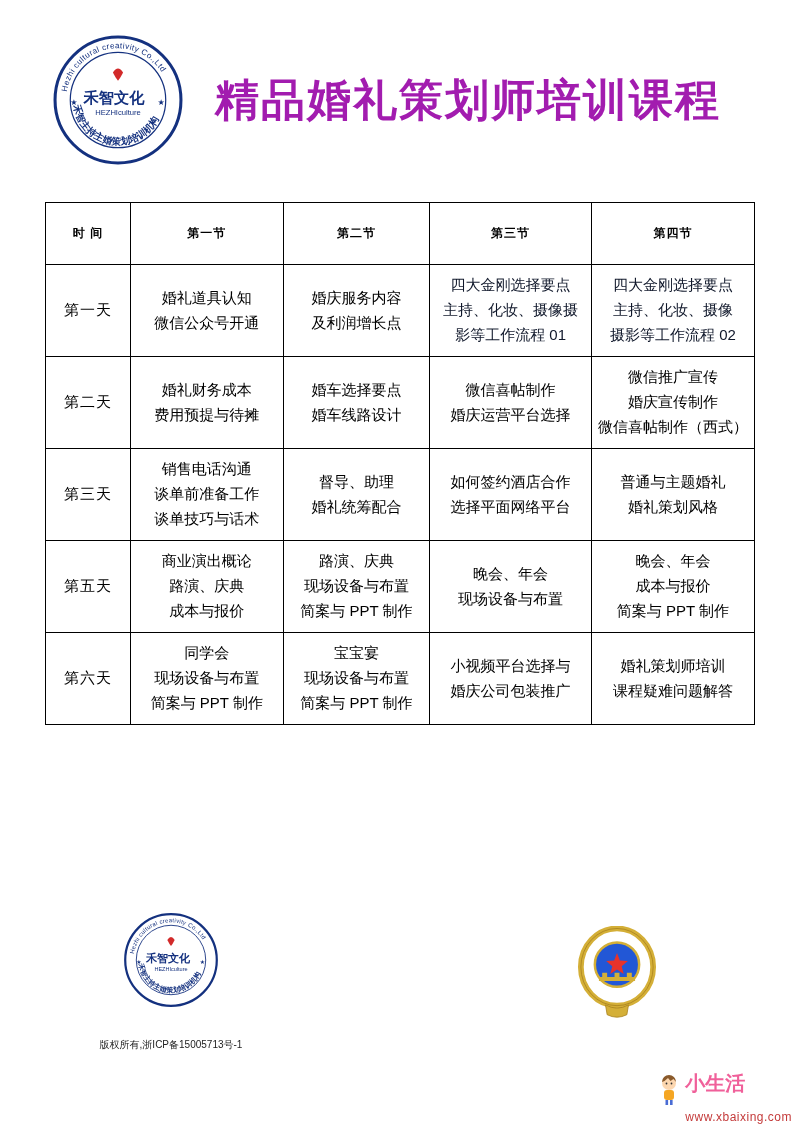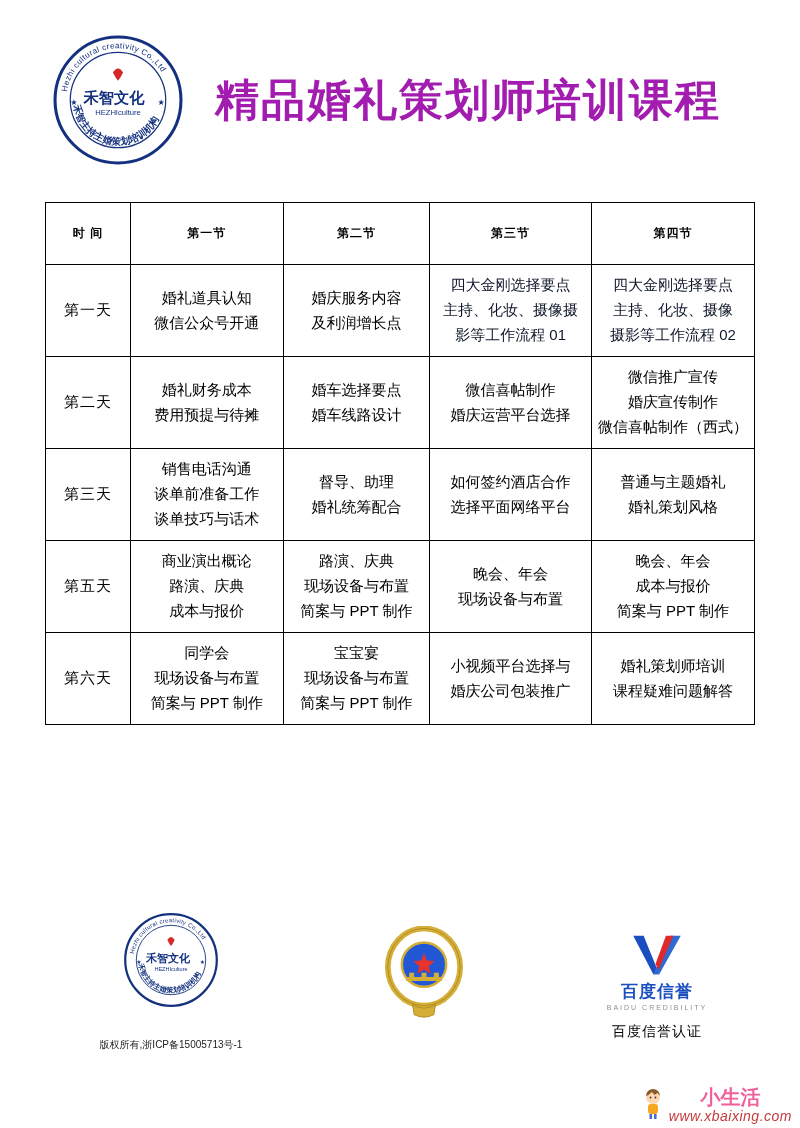--- a/index.html
+++ b/index.html
@@ -42,23 +42,23 @@
   .badge-svg { width:84px; height:92px; }
   .police-text { margin-top:8px; font-size:15px; font-weight:bold; color:#000; white-space:nowrap; }
   .baidu-logo { width:52px; height:46px; }
   .baidu-name { font-size:17px; font-weight:bold; color:#1b4fbf; margin-top:2px; letter-spacing:1px; }
   .baidu-sub { font-size:7px; color:#8a8f99; letter-spacing:2px; margin-top:1px; }
   .baidu-cert { margin-top:12px; font-size:14px; color:#000; letter-spacing:1px; }
 
   
   .watermark { position:absolute; right:8px; bottom:4px; display:flex; align-items:flex-start; }
   .wm-char { width:24px; height:32px; margin-right:4px; margin-top:2px; }
-  .wm-texts { display:flex; flex-direction:column; align-items:center; }
+  .wm-texts { display:flex; flex-direction:column; align-items:flex-start;gap:16px; }
   .wm-name { font-size:20px; font-weight:bold; color:#f0609a; line-height:1.1; }
-  .wm-url { font-size:14px; color:#c43a3a; letter-spacing:0.5px;font-style:italic; }
+  .wm-url { font-size:12px; color:#c43a3a; letter-spacing:0.5px; }
 </style>
 </head>
 <body>
 
 <div class="page">
 
   <div class="header">
     <div class="logo-wrap">
       <svg viewBox="0 0 130 130" width="132" height="132">
         <circle cx="65" cy="65" r="62" fill="#ffffff" stroke="#14317f" stroke-width="3"></circle>
@@ -235,30 +235,20 @@
         <ellipse cx="50" cy="50" rx="44" ry="47" fill="none" stroke="#d4af37" stroke-width="7"></ellipse>
         <ellipse cx="50" cy="50" rx="44" ry="47" fill="none" stroke="#a9831e" stroke-width="1"></ellipse>
         <circle cx="50" cy="47" r="27" fill="#2257d6" stroke="#d4af37" stroke-width="3"></circle>
         <polygon points="50,33 53.5,42.1 63.3,42.7 55.7,48.9 58.2,58.3 50,53 41.8,58.3 44.3,48.9 36.7,42.7 46.5,42.1" fill="#e8332a"></polygon>
         <path d="M 28 62 h 44 v 5 h -44 z" fill="#d4af37"></path>
         <path d="M 32 57 h 6 v 5 h -6 z M 47 57 h 6 v 5 h -6 z M 62 57 h 6 v 5 h -6 z" fill="#d4af37"></path>
         <path d="M 36 96 q 14 8 28 0 l -2 12 q -12 6 -24 0 z" fill="#d4af37" stroke="#a9831e" stroke-width="1"></path>
       </svg>
     </div>
 
-    <div class="footer-col right">
-      <svg class="baidu-logo" viewBox="0 0 70 60">
-        <polygon points="3,4 17,4 38,56 30,56" fill="#1b4fbf"></polygon>
-        <polygon points="67,4 53,4 30,56 38,56" fill="#2e6ad1"></polygon>
-        <polygon points="47,4 57,4 37,50 33,42" fill="#e02a2a"></polygon>
-      </svg>
-      <div class="baidu-name">百度信誉</div>
-      <div class="baidu-sub">BAIDU CREDIBILITY</div>
-      <div class="baidu-cert">百度信誉认证</div>
-    </div>
   </div>
 
   <div class="watermark">
     <svg class="wm-char" viewBox="0 0 24 32">
       <circle cx="12" cy="9" r="7" fill="#fcd7b0"></circle>
       <path d="M 5 8 a 7 7 0 0 1 14 0 l -2.5 -3 -3 2 -2.5 -3 -3.5 3 z" fill="#8a5a2b"></path>
       <circle cx="9.5" cy="9.5" r="0.9" fill="#333"></circle>
       <circle cx="14.5" cy="9.5" r="0.9" fill="#333"></circle>
       <rect x="7" y="16" width="10" height="10" rx="3" fill="#f5a623"></rect>
       <rect x="8.5" y="26" width="2.6" height="5" fill="#4a6cd4"></rect>

